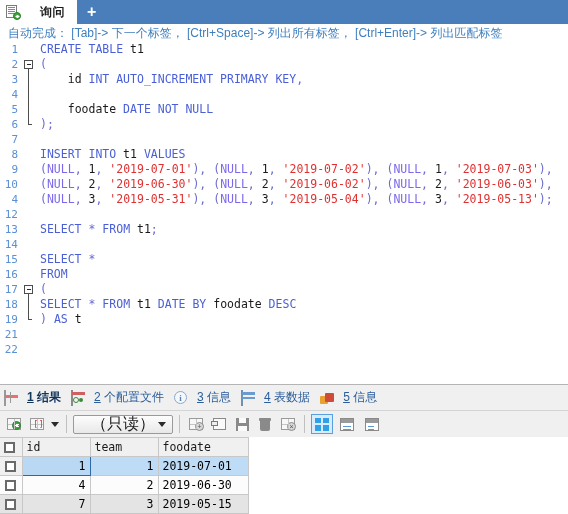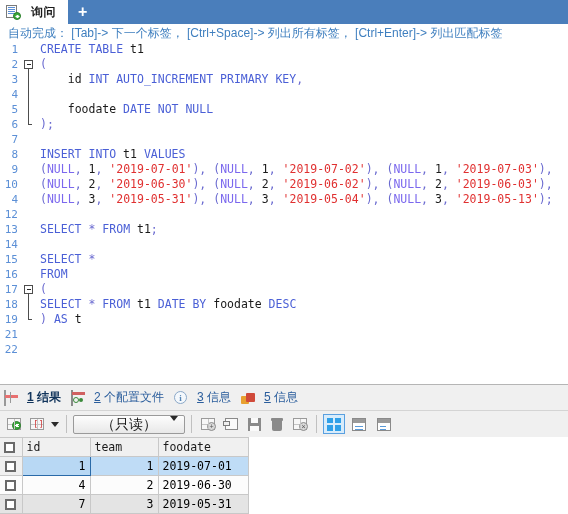--- a/index.html
+++ b/index.html
@@ -15,21 +15,21 @@
   .tabstrip {
     height: 24px;
     background: #4a7ebb;
     display: flex;
     align-items: flex-end;
     flex: 0 0 auto;
   }
   .tab {
     height: 24px;
     display: flex; align-items: center;
-    gap: 11px;
+    gap: 20px;
     padding: 0 12px 0 6px;
     box-sizing: border-box;
   }
   .tab.active { background: #ffffff; }
   .tab-label { font-size: 12px; font-weight: bold; color: #1a1a1a; letter-spacing: 0.5px; }
   .tab-icon { width: 14px; height: 14px; position: relative; flex: 0 0 auto; }
   .tab-icon .doc {
     position: absolute; left: 0; top: 0; width: 11px; height: 13px;
     background: #fdfdfd; border: 1px solid #7a7a7a; box-sizing: border-box;
   }
@@ -200,25 +200,25 @@
     box-shadow: 1px -1px 0 #fff, 1px 1px 0 #fff;
   }
   .badge-red { position: absolute; left: 2px; bottom: 0; color: #d04040; font-size: 9px; font-family: "DejaVu Sans Mono", monospace; }
   .badge-gray {
     position: absolute; right: -2px; bottom: -2px; width: 9px; height: 9px; border-radius: 50%;
     background: #d8d8d8; border: 1px solid #8a8a8a; box-sizing: border-box;
     color: #555; font-size: 7px; display: flex; align-items: center; justify-content: center;
   }
   .caret { width: 0; height: 0; border-left: 4px solid transparent; border-right: 4px solid transparent; border-top: 5px solid #2a2a2a; }
   .readonly-select {
-    width: 112px; height: 19px;
+    width: 100px; height: 19px;
     border: 1px solid #9a9a9a; background: linear-gradient(#fdfdfd, #e8e8e8);
     border-radius: 2px;
-    display: flex; align-items: flex-start; justify-content: center;
-    position: relative; font-size: 14px; color: #1a1a1a;
+    display: flex; align-items: center; justify-content: center;
+    position: relative; font-size: 16px; color: #1a1a1a;
     box-sizing: border-box; flex: 0 0 auto;
   }
   .readonly-select .caret { position: absolute; right: 6px; }
   .ic-arrow-doc {
     width: 13px; height: 12px; border: 1px solid #8a8a8a; background: #fafafa; position: relative; box-sizing: border-box;
   }
   .ic-arrow-doc::before {
     content: ""; position: absolute; left: -3px; top: 2px; width: 7px; height: 5px;
     border: 1px solid #7a7a7a; background: #eee; box-sizing: border-box;
   }
@@ -431,20 +431,24 @@
       </div>
       <div class="rtab">
         <span class="ricon"><span class="ic-profile"></span></span>
         <span class="rtab-label"><span class="rtab-num">2</span> 个配置文件</span>
       </div>
       <div class="rtab">
         <span class="ricon">
           <span class="ic-info">i</span>
         </span>
         <span class="rtab-label"><span class="rtab-num">3</span> 信息</span>
+      </div>
+      <div class="rtab">
+        <span class="ricon"><span class="ic-table"></span></span>
+        <span class="rtab-label"><span class="rtab-num">4</span> 表数据</span>
       </div>
       <div class="rtab">
         <span class="ricon"><span class="ic-chart"></span></span>
         <span class="rtab-label"><span class="rtab-num">5</span> 信息</span>
       </div>
     </div>
 
   <div class="toolbar">
     <div class="tbtn">
       <span class="sqgrid hasline">
@@ -529,19 +533,19 @@
           <tr class="r-odd">
             <td class="cell-sel"><span class="cbox"></span></td>
             <td class="c-id">4</td>
             <td class="c-team">2</td>
             <td class="c-food">2019-06-30</td>
           </tr>
           <tr class="r-even">
             <td class="cell-sel"><span class="cbox"></span></td>
             <td class="c-id">7</td>
             <td class="c-team">3</td>
-            <td class="c-food">2019-05-31</td>
+            <td class="c-food">2019-05-15</td>
           </tr>
         </tbody>
     </table>
   </div>
 
 </div>
 
 </body></html>

